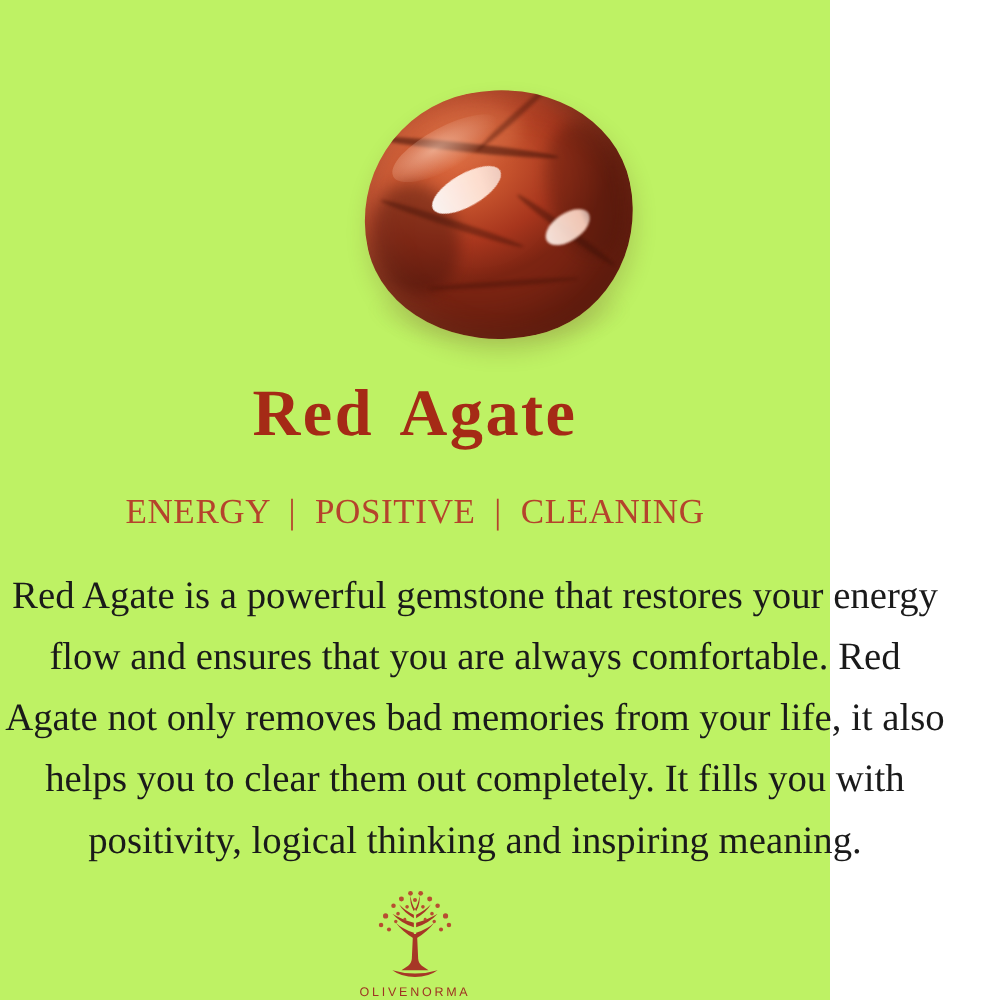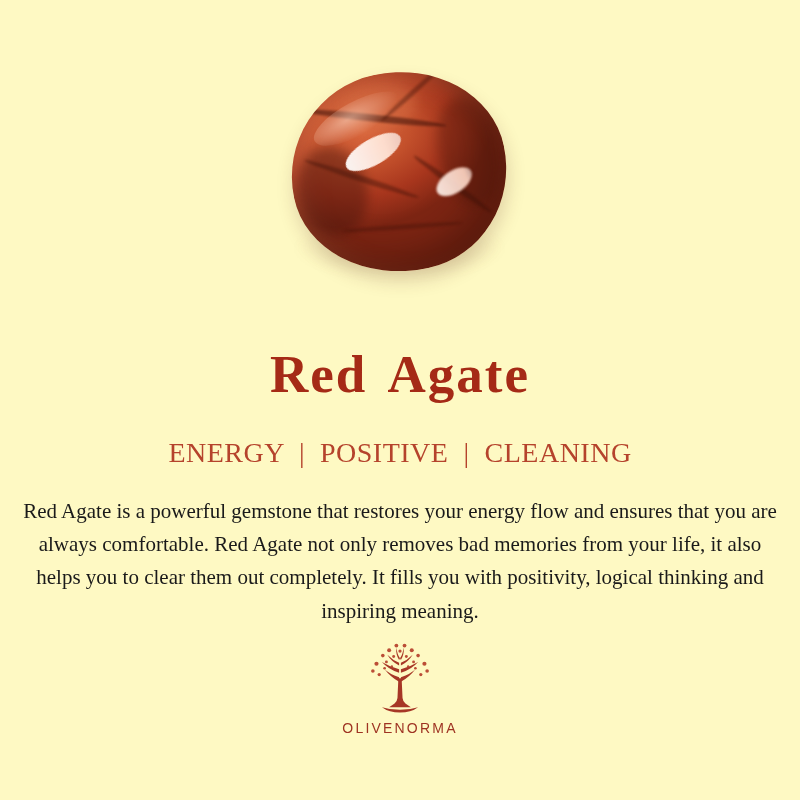--- a/index.html
+++ b/index.html
@@ -8,26 +8,26 @@
   }
   body {
     width: 800px;
     height: 800px;
     background: #ffffff;
     font-family: "Liberation Serif", serif;
     overflow: hidden;
   }
   .card {
     position: relative;
-    width: 800px;
+    width: 664px;
     height: 800px;
     display: flex;
     flex-direction: column;
     align-items: center;
-    background: #fef9c3;
+    background: #bef264;
   }
 
   
   .stone-area {
     width: 100%;
     height: 330px;
     position: relative;
   }
   .stone-wrap {
     position: absolute;
@@ -124,21 +124,21 @@
   .subtitle {
     font-family: Liberation Serif, serif;
     font-size: 28px;
     color: #b5432c;
     letter-spacing: 0.5px;
     margin: 36px 0 0 0;
     white-space: pre;
   }
   .desc {
     font-family: "Liberation Serif", serif;
-    font-size: 21px;
+    font-size: 31px;
     line-height: 1.58;
     color: #1a1a1a;
     text-align: center;
     width: 760px;
     margin: 26px auto 0 auto;
   }
 
   
   .logo-wrap {
     margin-top: 14px;
@@ -146,21 +146,21 @@
     flex-direction: column;
     align-items: center;
   }
   .logo-tree {
     width: 92px;
     height: 76px;
     display: block;
   }
   .brand {
     font-family: "Liberation Sans", sans-serif;
-    font-size: 14px;
+    font-size: 10px;
     letter-spacing: 2.2px;
     color: #9e3322;
     margin-top: 2px;
   }
 </style>
 </head>
 <body>
 
 <div class="card">
 

